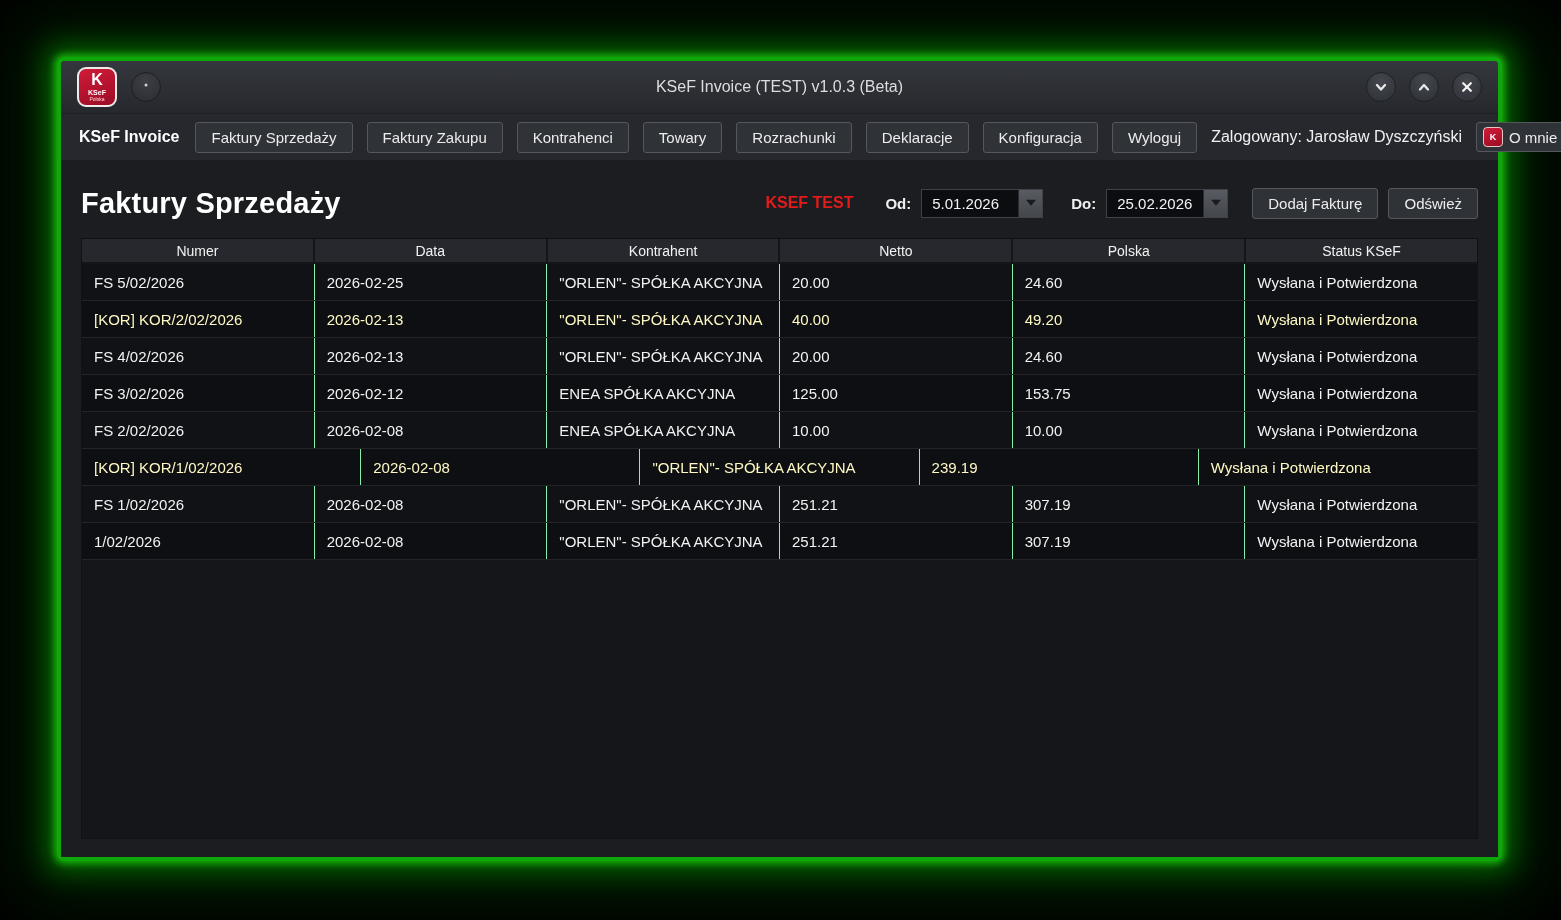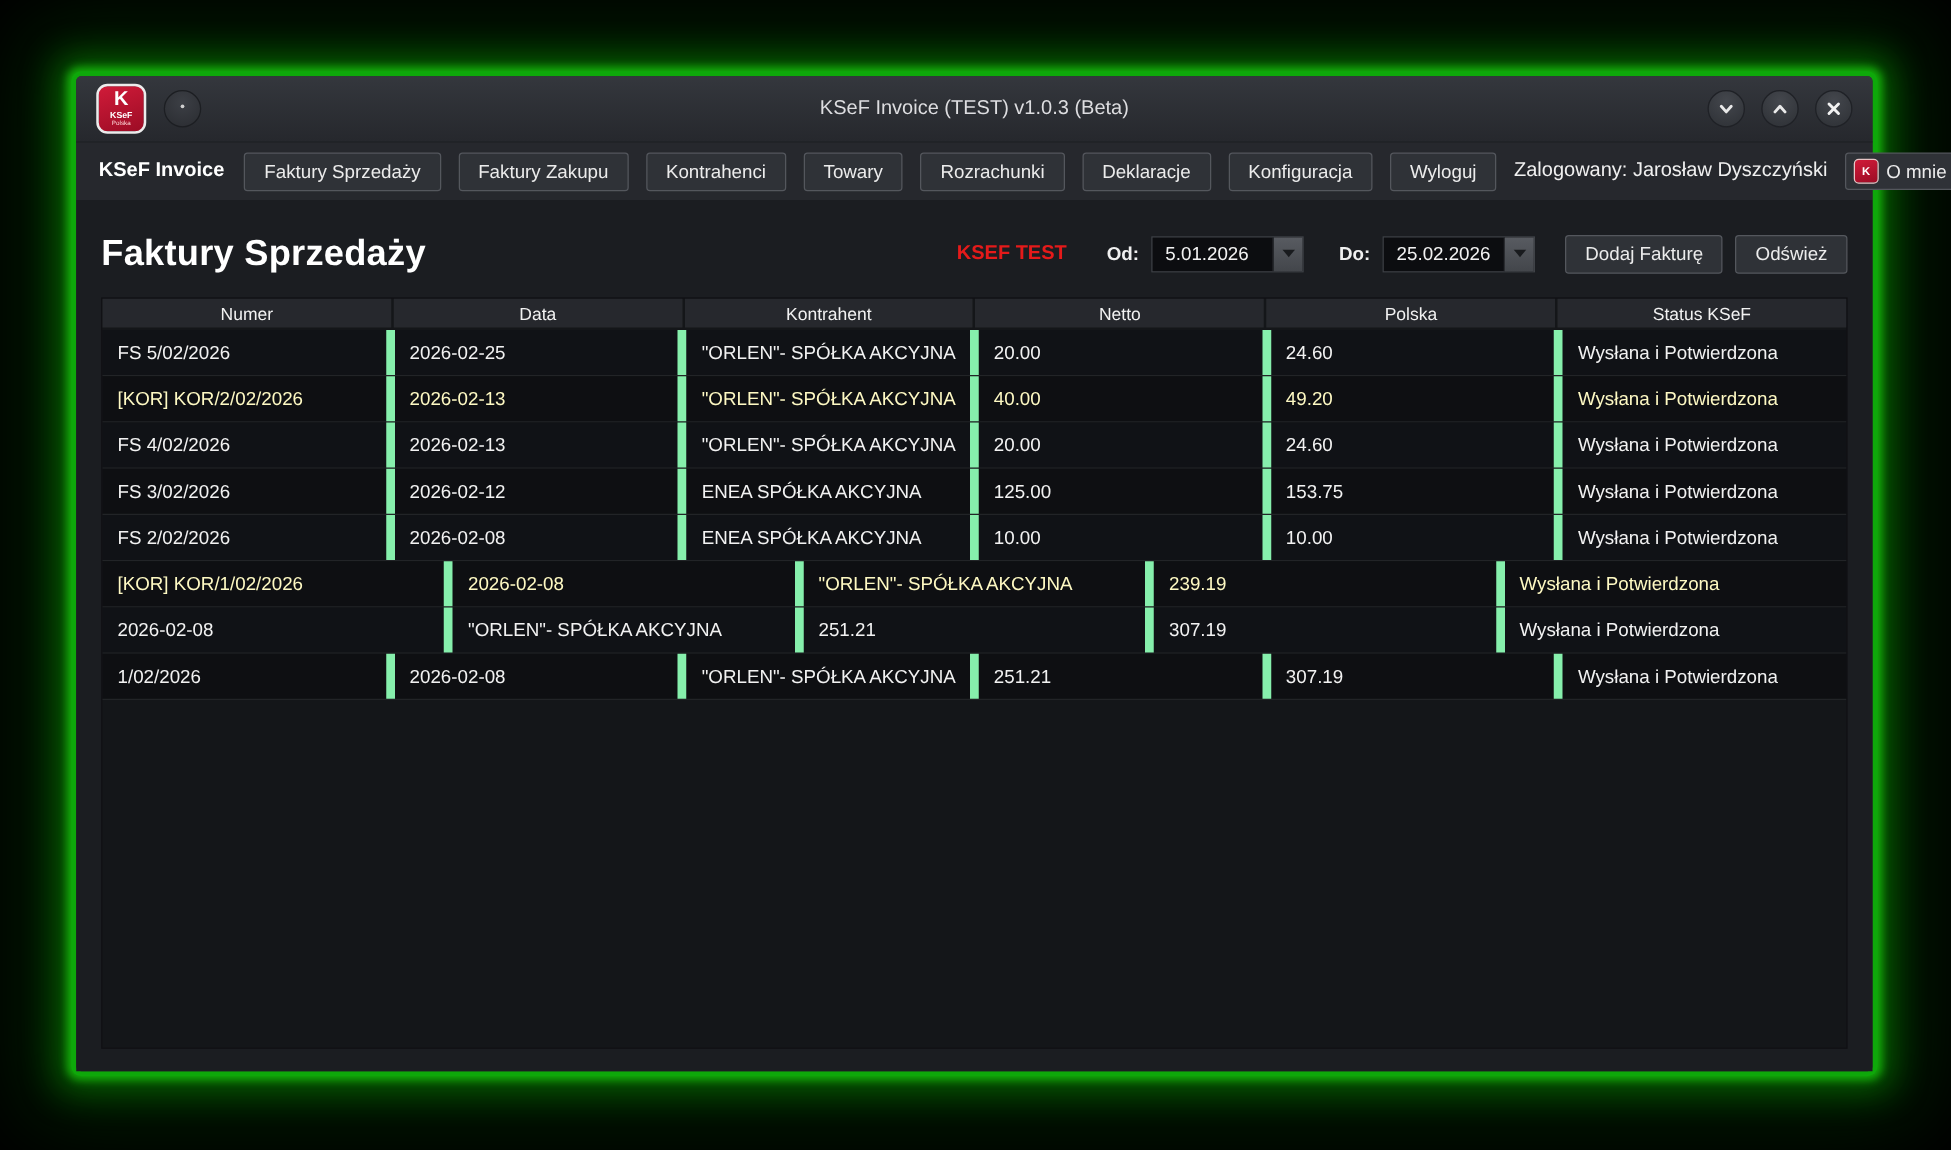--- a/index.html
+++ b/index.html
@@ -105,21 +105,21 @@
   }
   .thead { display:flex; height:25px; flex:0 0 25px; gap:2px; background:#141619; padding-bottom:2px; }
   .th {
     flex:1 1 0; background:#26282d; color:#f2f2f2; font-size:14px;
     display:flex; align-items:center; justify-content:center; cursor:pointer;
   }
   .trow { display:flex; height:37px; flex:0 0 37px; border-bottom:1px solid #222427; background:#0e0f12; cursor:pointer; }
   .trow:nth-child(even) { background:#101216; }
   .td {
     flex:1 1 0; display:flex; align-items:center; padding:0 12px;
-    color:#f2f2f2; font-size:15px; border-right:7px solid #86efac;
+    color:#f2f2f2; font-size:15px; border-right:1px solid #86efac;
     white-space:nowrap; overflow:hidden;
   }
   .td:last-child { border-right:none; }
   .trow.kor .td { color:#fef9c3; }
 </style>
 </head>
 <body>
 
 <div class="window">
 
@@ -243,20 +243,21 @@
         <div class="td">Wysłana i Potwierdzona</div>
       </div>
       <div class="trow kor">
         <div class="td">[KOR] KOR/1/02/2026</div>
         <div class="td">2026-02-08</div>
         <div class="td">"ORLEN"- SPÓŁKA AKCYJNA</div>
         <div class="td">239.19</div>
         <div class="td">Wysłana i Potwierdzona</div>
       </div>
       <div class="trow">
+        <div class="td">FS 1/02/2026</div>
         <div class="td">2026-02-08</div>
         <div class="td">"ORLEN"- SPÓŁKA AKCYJNA</div>
         <div class="td">251.21</div>
         <div class="td">307.19</div>
         <div class="td">Wysłana i Potwierdzona</div>
       </div>
       <div class="trow">
         <div class="td">1/02/2026</div>
         <div class="td">2026-02-08</div>
         <div class="td">"ORLEN"- SPÓŁKA AKCYJNA</div>

